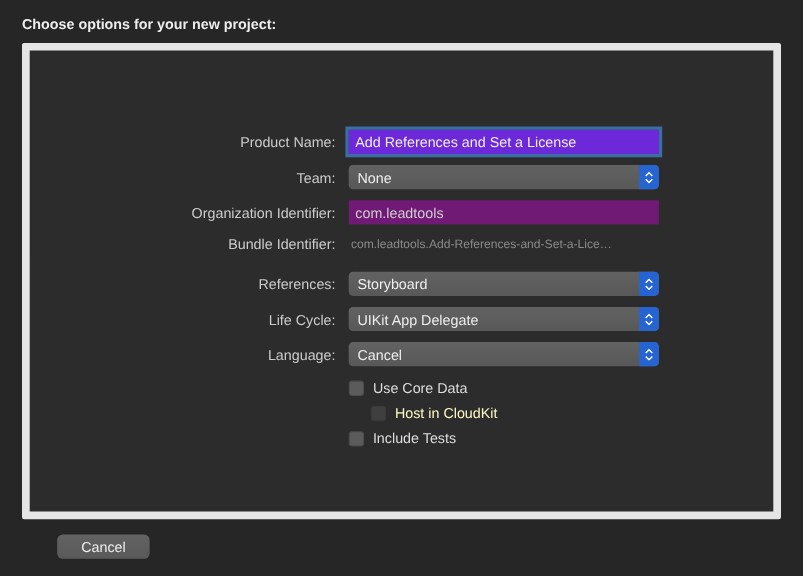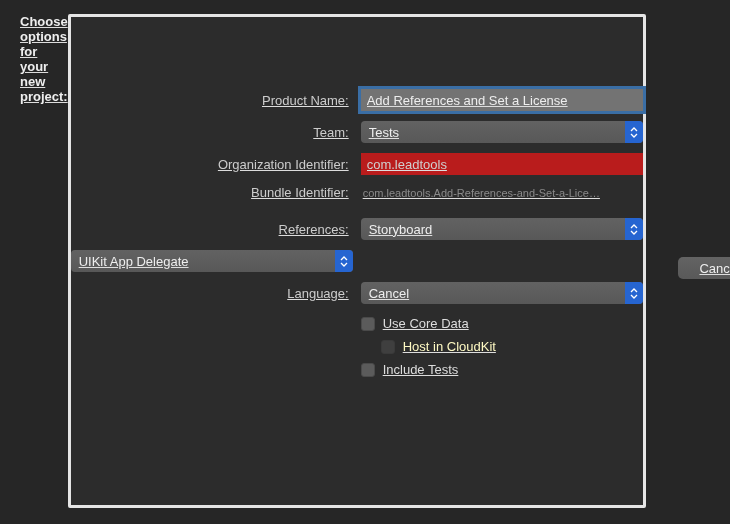--- a/index.html
+++ b/index.html
@@ -10,33 +10,32 @@
     font-family: -apple-system, BlinkMacSystemFont, "Helvetica Neue", sans-serif;
     font-size: 13px;
     color: #ddd;
     overflow: hidden;
     border-radius: 8px;
   }
   .window {
     width: 100%;
     height: 100%;
     display: flex;
-    flex-direction: row;
+    flex-direction: column;
     padding: 14px 20px 16px 20px;
-    text-decoration: underline;
   }
   .title {
     font-weight: 600;
     color: #eee;
     margin-bottom: 10px;
   }
   .main-panel {
     flex: 1;
     background: #2c2c2c;
-    border: 3px solid #e5e5e5;
+    border: 7px solid #e5e5e5;
     border-radius: 2px;
     position: relative;
     padding-top: 72px;
   }
   .form {
     display: flex;
     flex-direction: column;
     gap: 10px;
   }
   .row {
@@ -62,24 +61,24 @@
     border: none;
     color: #eee;
     padding: 0 6px;
     font-size: 13px;
     border-radius: 0;
     outline: none;
   }
   .text-input.focused {
     outline: 3px solid #3a6ea5;
     outline-offset: 0;
-    background: #737373;
+    background: #6d28d9;
   }
   .text-input.readonly-look {
-    background: #b91c1c;
+    background: #701a75;
     color: #cfcfcf;
   }
   .static-value {
     color: #8a8a8a;
     font-size: 11px;
     padding-left: 2px;
     white-space: nowrap;
     overflow: hidden;
     text-overflow: ellipsis;
     width: 100%;
@@ -179,21 +178,21 @@
         <div class="label">Product Name:</div>
         <div class="field">
           <input class="text-input focused" type="text" value="Add References and Set a License" style="">
         </div>
       </div>
 
       <div class="row">
         <div class="label">Team:</div>
         <div class="field">
           <div class="popup">
-            <span>Tests</span>
+            <span>None</span>
             <span class="arrows">
               <svg width="8" height="5" viewBox="0 0 8 5">
                   <path d="M1 4 L4 1 L7 4" stroke="#fff" stroke-width="1.3" fill="none"></path>
                 </svg>
               <svg width="8" height="5" viewBox="0 0 8 5">
                   <path d="M1 1 L4 4 L7 1" stroke="#fff" stroke-width="1.3" fill="none"></path>
                 </svg>
             </span>
           </div>
         </div>
@@ -224,20 +223,21 @@
                 </svg>
               <svg width="8" height="5" viewBox="0 0 8 5">
                   <path d="M1 1 L4 4 L7 1" stroke="#fff" stroke-width="1.3" fill="none"></path>
                 </svg>
             </span>
           </div>
         </div>
       </div>
 
       <div class="row">
+        <div class="label">Life Cycle:</div>
         <div class="field">
           <div class="popup">
             <span>UIKit App Delegate</span>
             <span class="arrows">
               <svg width="8" height="5" viewBox="0 0 8 5">
                   <path d="M1 4 L4 1 L7 4" stroke="#fff" stroke-width="1.3" fill="none"></path>
                 </svg>
               <svg width="8" height="5" viewBox="0 0 8 5">
                   <path d="M1 1 L4 4 L7 1" stroke="#fff" stroke-width="1.3" fill="none"></path>
                 </svg>

